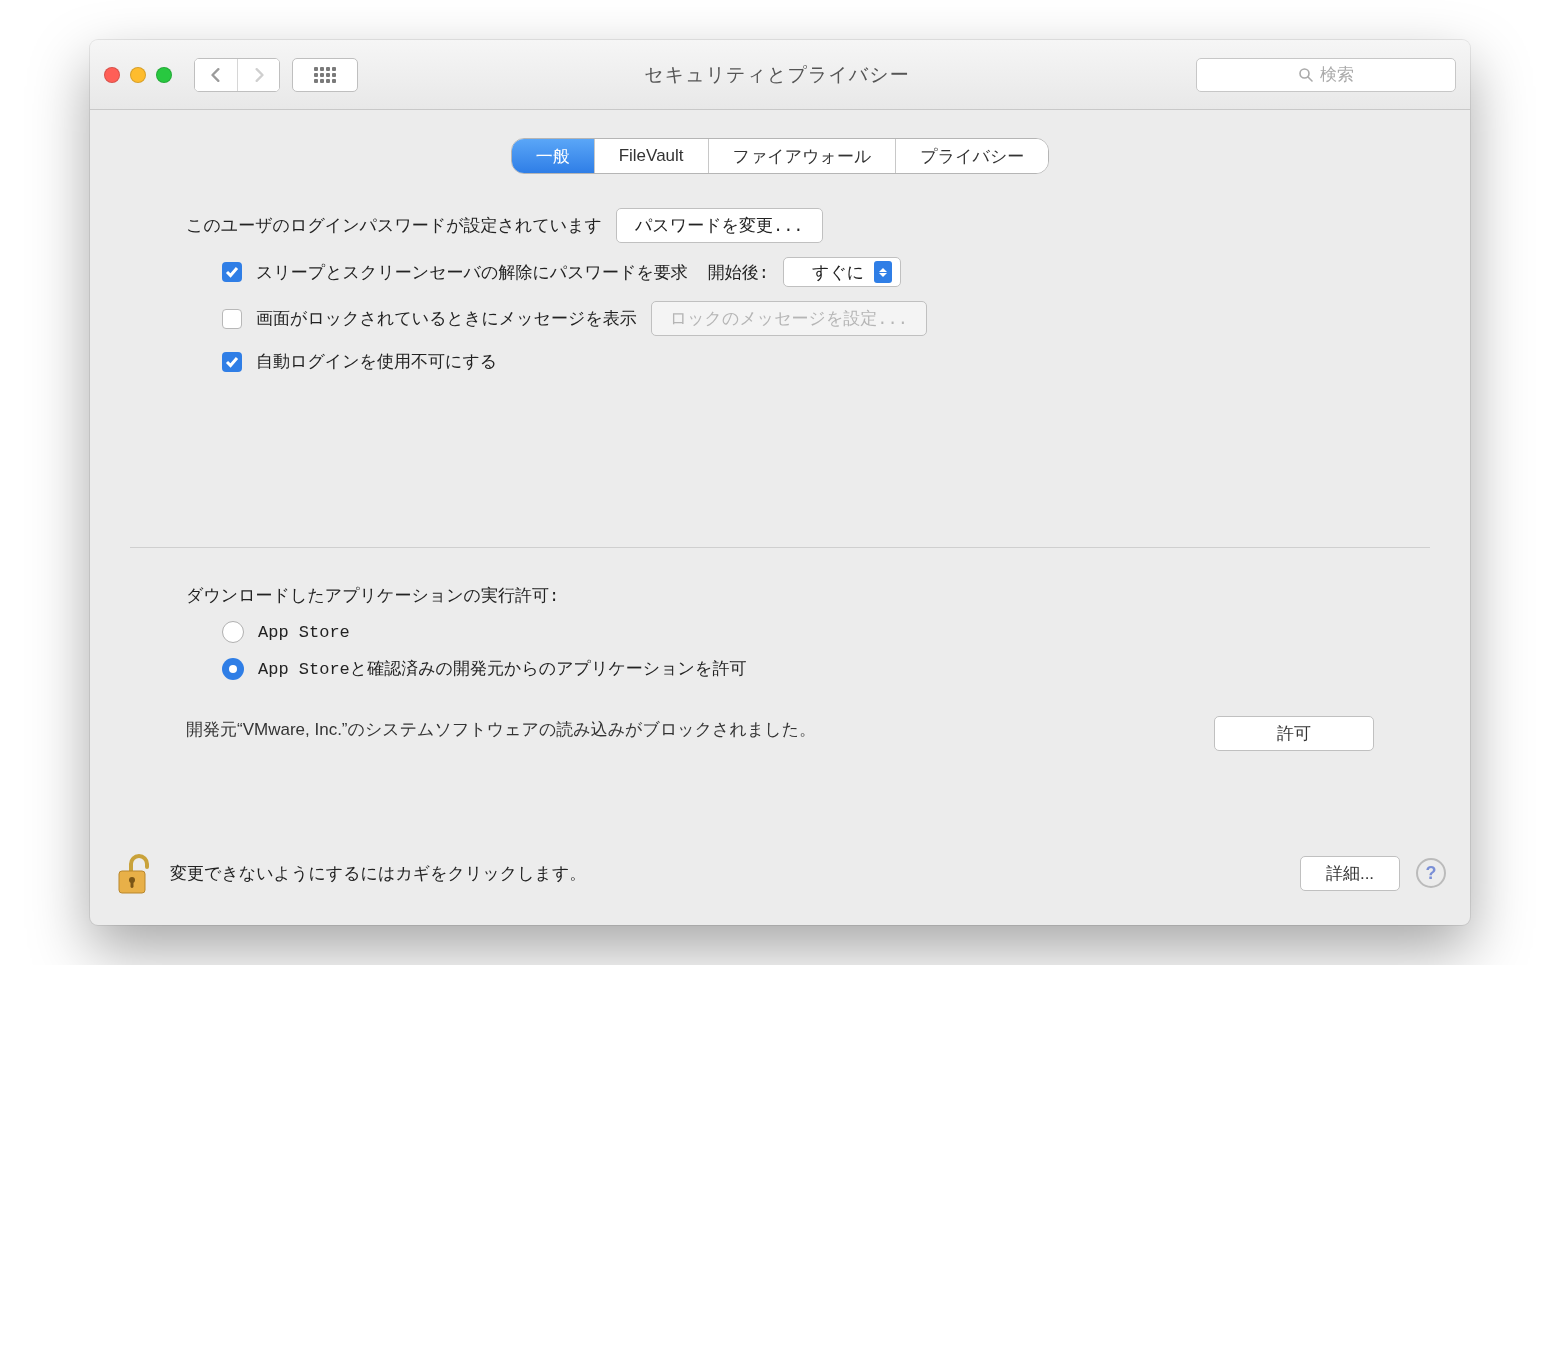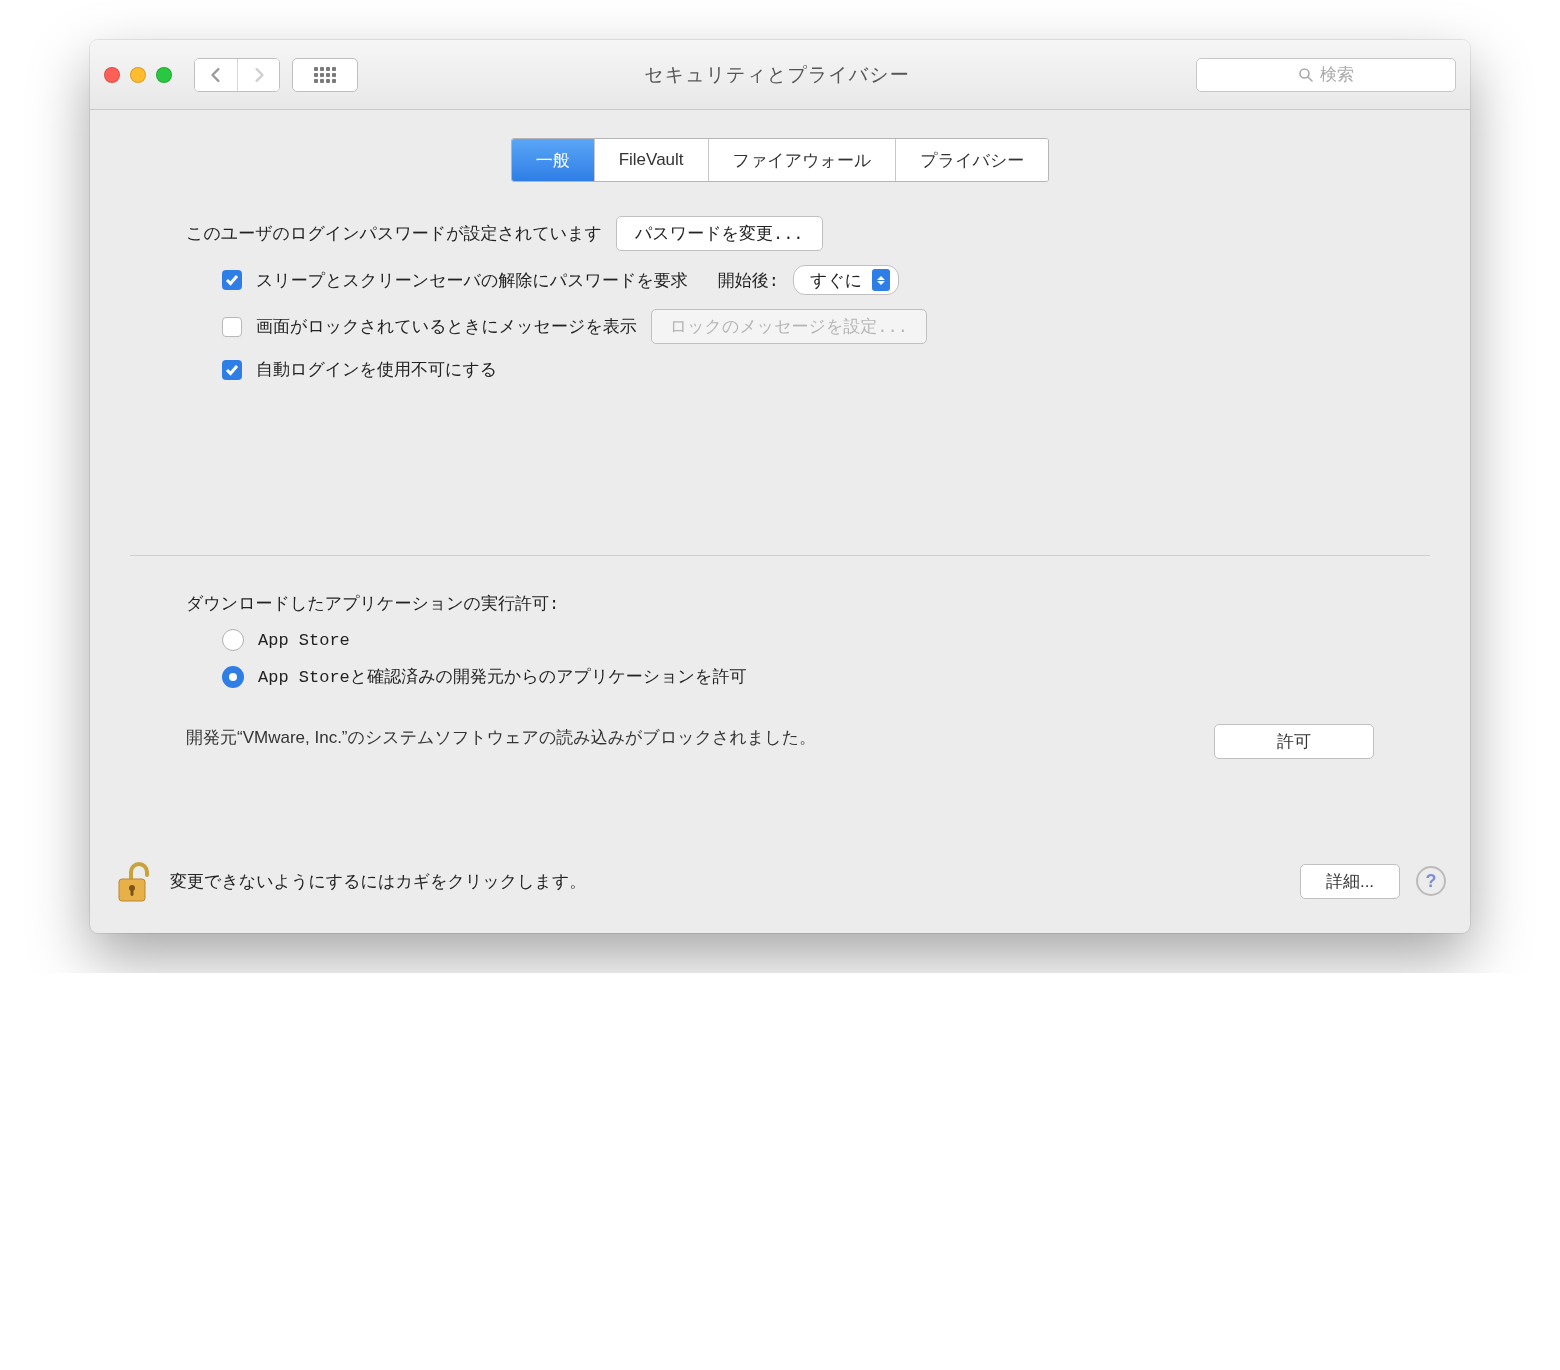--- a/index.html
+++ b/index.html
@@ -73,22 +73,22 @@
     }
     .search svg{width:16px;height:16px;fill:#aaa;}
     
     .content{
       padding: 28px 40px 22px 40px;
     }
     .tabs{
       display:flex;justify-content:center;margin-bottom:34px;
     }
     .tabseg{
-      display:flex;border:1px solid #b5b5b5;border-radius:3px;overflow:hidden;
-      background:#fff;height:44px;
+      display:flex;border:1px solid #b5b5b5;border-radius:13px;overflow:hidden;
+      background:#fff;height:36px;
     }
     .tabseg .tab{
       padding:0 24px;display:flex;align-items:center;font-size:17px;
       border-left:1px solid #c8c8c8;background:#fff;color:#333;
     }
     .tabseg .tab:first-child{border-left:none;}
     .tabseg .tab.active{
       background:linear-gradient(#5aa6f7,#2f7ee6);color:#fff;
     }
     .panel{
@@ -108,22 +108,22 @@
     
     .chk{
       width:20px;height:20px;border-radius:4px;flex-shrink:0;
       display:flex;align-items:center;justify-content:center;
     }
     .chk.checked{background:#2f7ee6;}
     .chk.unchecked{background:#fff;border:1px solid #b8b8b8;}
     .chk svg{width:14px;height:14px;stroke:#fff;stroke-width:3;fill:none;}
     
     .sel{
-      background:#fff;border:1px solid #c0c0c0;border-radius:12px;
-      height:30px;display:flex;align-items:center;padding:0 8px 0 16px;gap:10px;
+      background:#fff;border:1px solid #c0c0c0;border-radius:5px;
+      height:30px;display:flex;align-items:center;padding:0 8px 0 28px;gap:10px;
     }
     .sel .caret{
       width:18px;height:22px;background:#2f7ee6;border-radius:3px;
       display:flex;flex-direction:column;align-items:center;justify-content:center;gap:1px;
     }
     .sel .caret::before,.sel .caret::after{
       content:"";width:0;height:0;border-left:4px solid transparent;border-right:4px solid transparent;
     }
     .sel .caret::before{border-bottom:4px solid #fff;}
     .sel .caret::after{border-top:4px solid #fff;}
@@ -222,21 +222,21 @@
         <div class="btn">パスワードを変更...</div>
       </div>
 
       <div class="row indent">
         <div class="chk checked">
           <svg viewBox="0 0 14 14">
               <path d="M2 7 L5.5 10.5 L12 3"></path>
             </svg>
         </div>
         <span>スリープとスクリーンセーバの解除にパスワードを要求</span>
-        <span style="margin-left:16px;">開始後:</span>
+        <span style="margin-left:6px;">開始後:</span>
         <div class="sel">
           <span>すぐに</span>
           <span class="caret"></span>
         </div>
       </div>
 
       <div class="row indent">
         <div class="chk unchecked"></div>
         <span>画面がロックされているときにメッセージを表示</span>
         <div class="btn disabled">ロックのメッセージを設定...</div>

